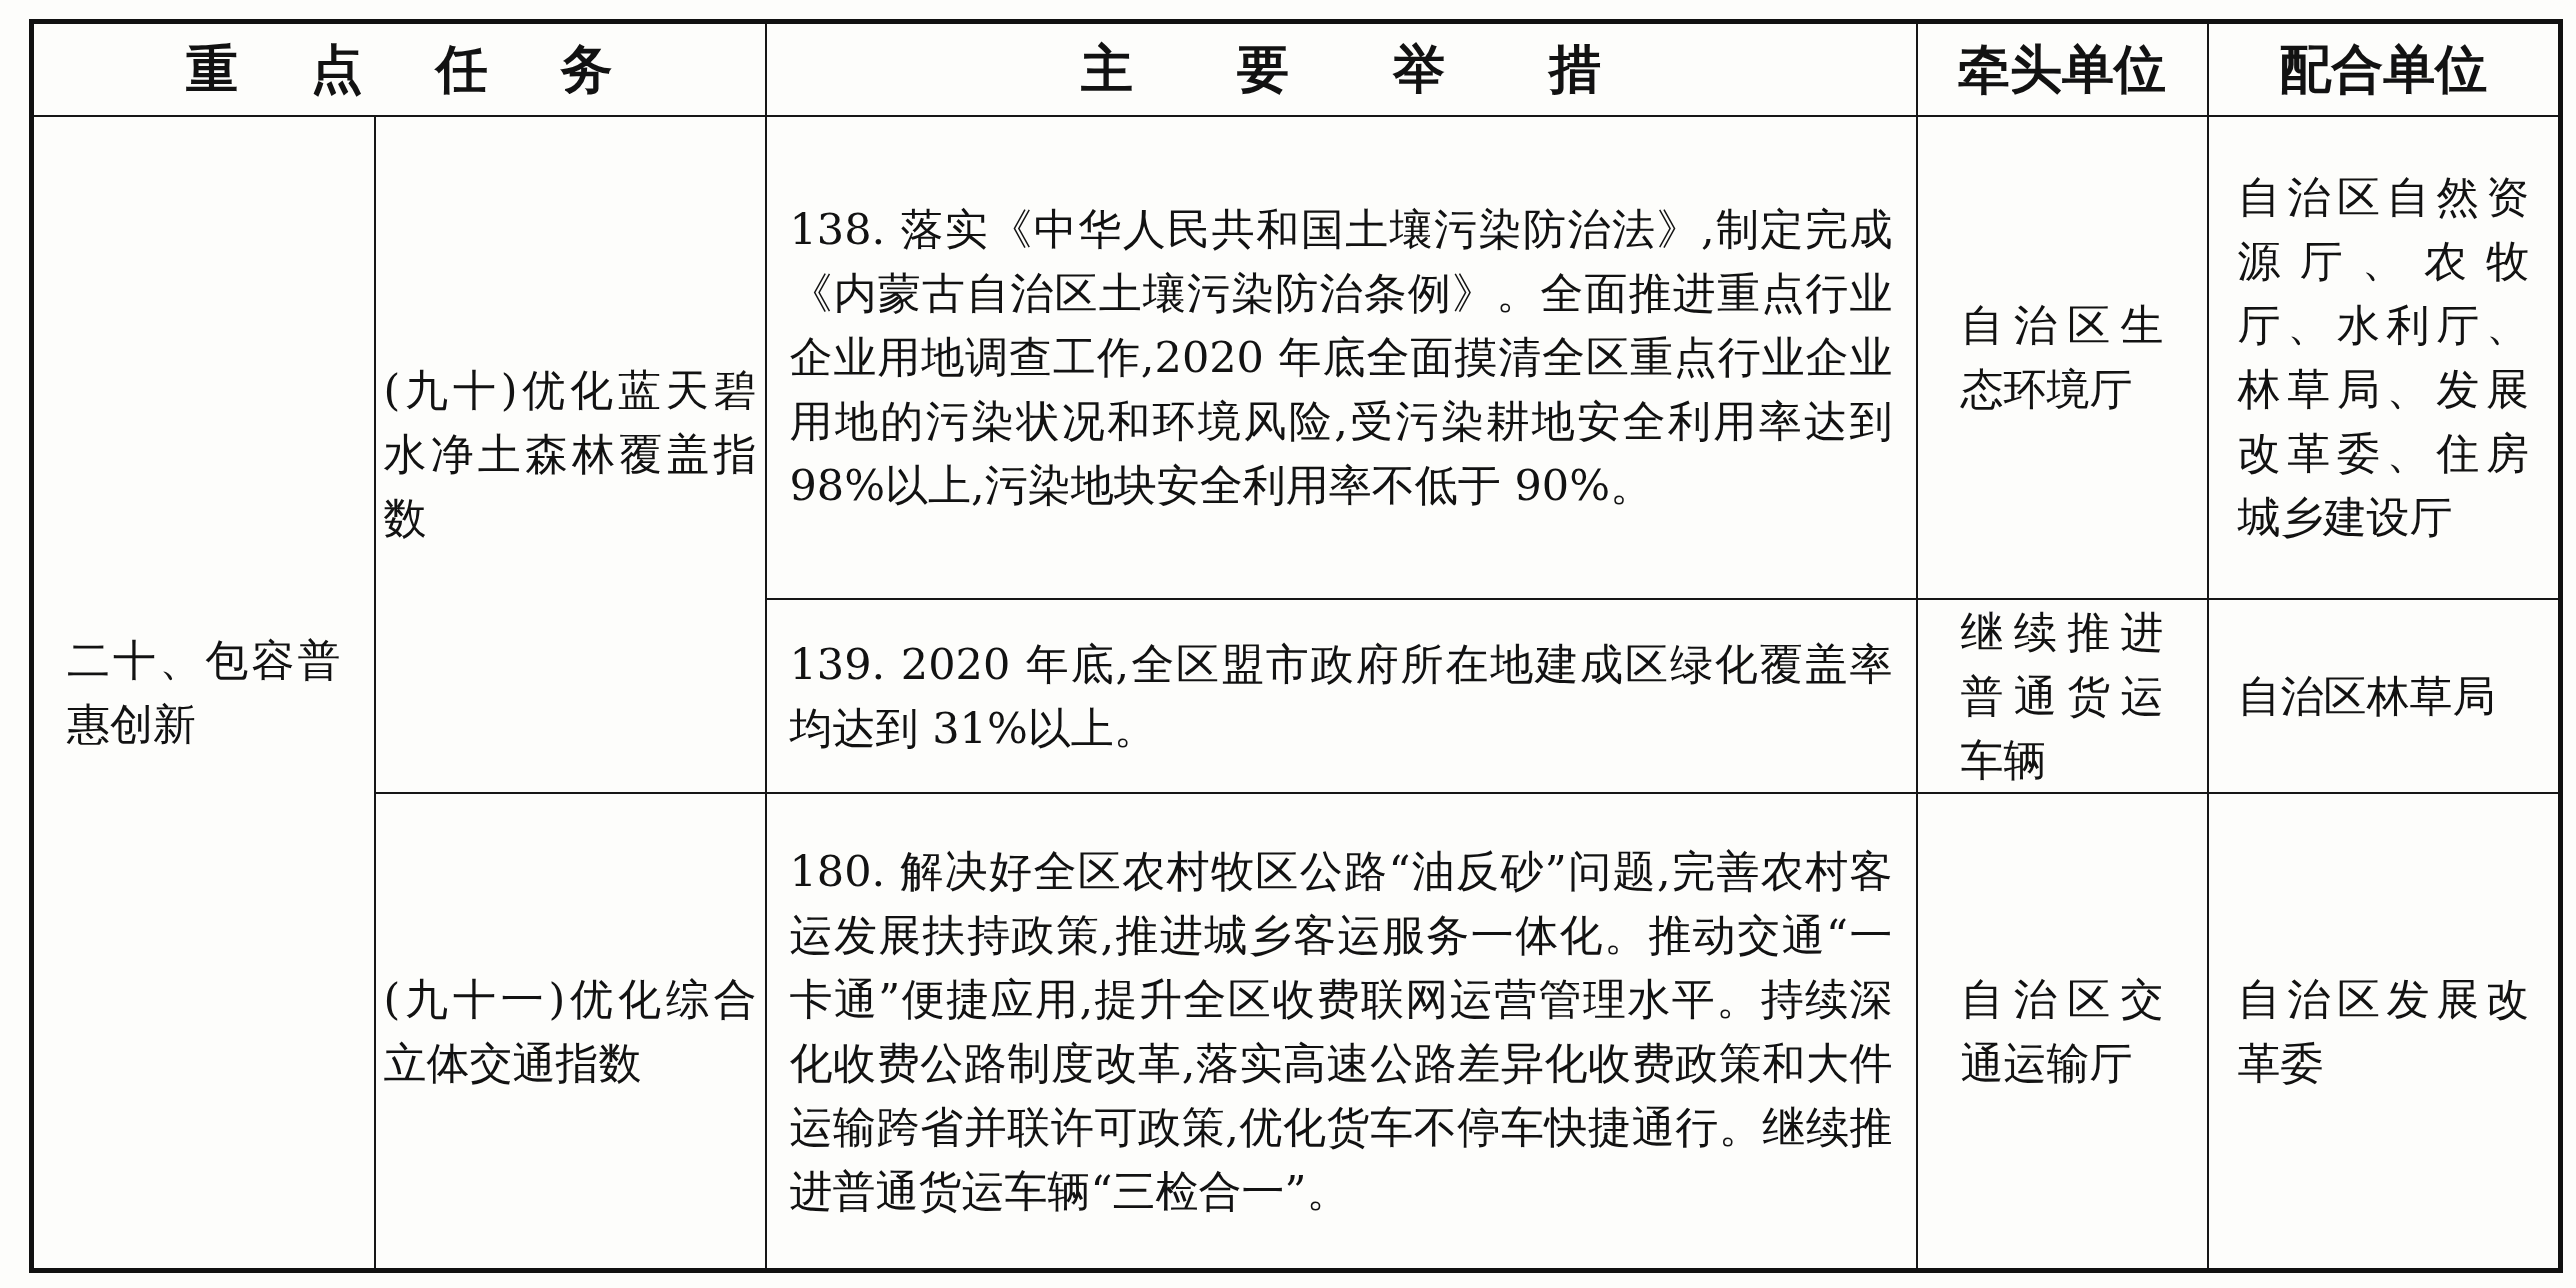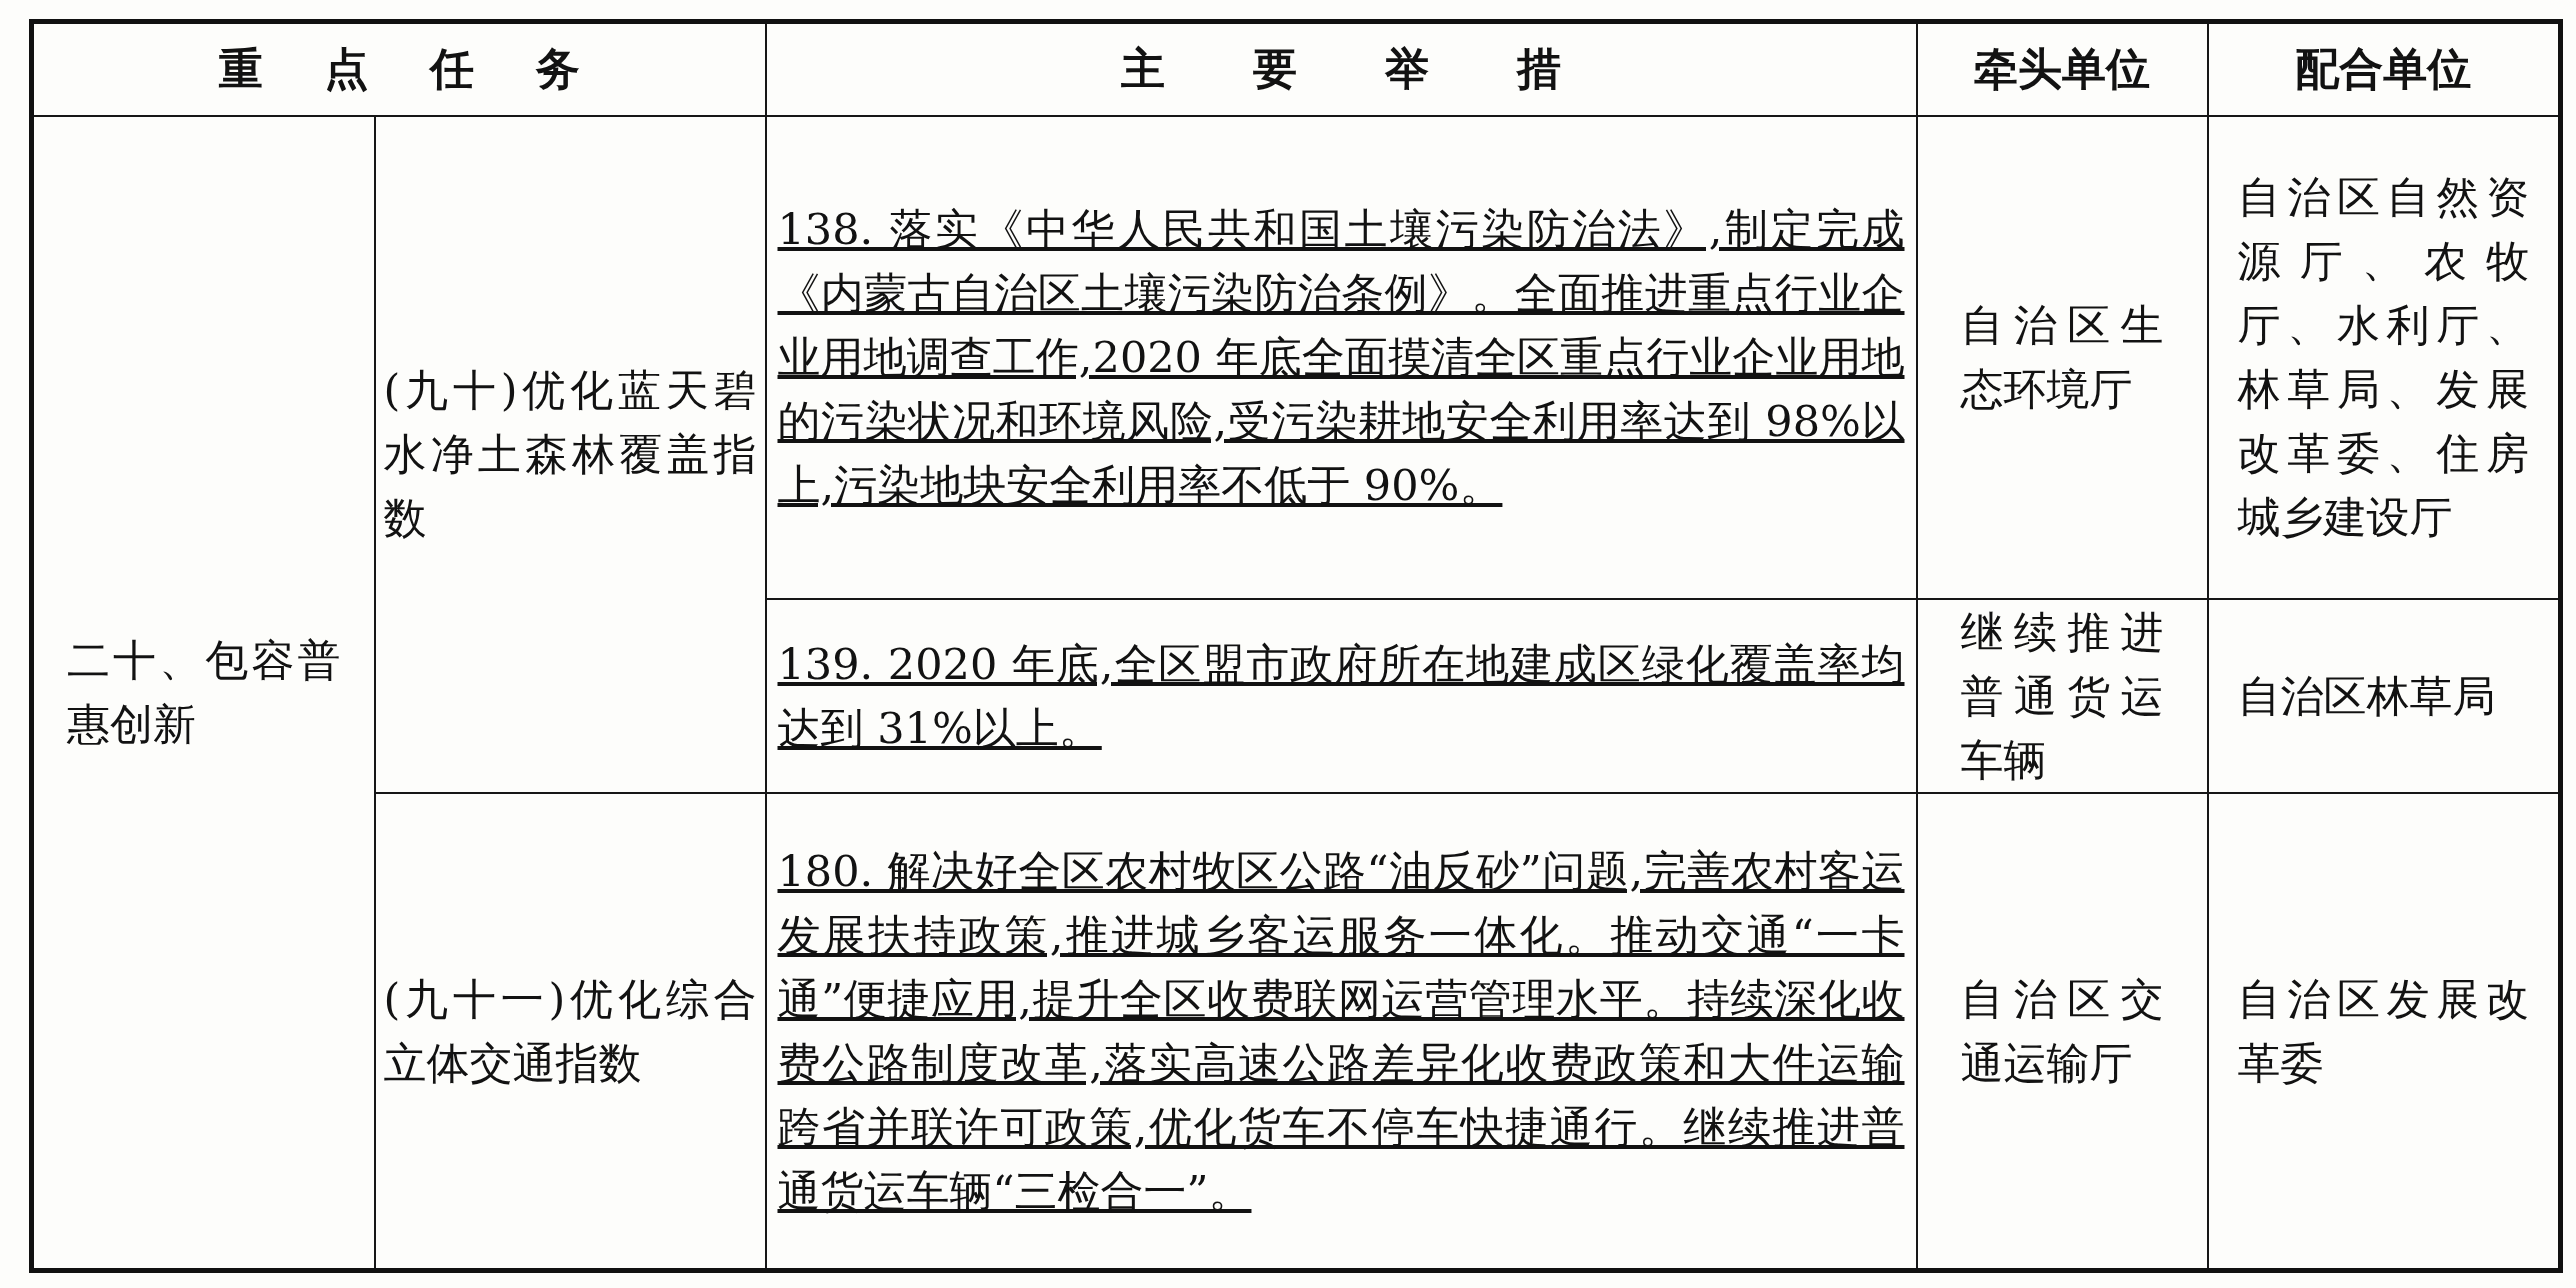--- a/index.html
+++ b/index.html
@@ -31,37 +31,37 @@
     vertical-align: middle;
   }
   table.doc-table { border: 5.8px solid #111111; }
   tr.row-header { height: 94px; }
   tr.row-138 { height: 483px; }
   tr.row-139 { height: 168px; }
   tr.row-140 { height: 478px; }
   .doc-table th {
     font-family: "DejaVu Sans", "Liberation Sans", sans-serif;
     font-weight: bold;
-    font-size: 44px;
+    font-size: 52px;
     line-height: 1;
     text-align: center;
     white-space: nowrap;
   }
   th.sp1 { letter-spacing: 1.4em; padding-left: 1.4em; }
   th.sp2 { letter-spacing: 2em;   padding-left: 2em; }
   .doc-table td.cell {
     font-size: 43px;
     line-height: 64px;
     text-align: justify;
     text-justify: inter-ideograph;
     word-break: normal;
   }
   td.cell-group   { padding: 14px 33px; }
   td.cell-task    { padding: 0 8px; }
-  td.cell-measure { padding: 0 11px; text-decoration: underline; }
+  td.cell-measure { padding: 0 23px; }
   td.cell-lead    { padding: 0 43px; }
   td.cell-support { padding: 16px 29px; }
 </style>
 </head>
 <body>
 
 <div class="page">
   <table class="doc-table">
     <colgroup>
       <col class="c1">

